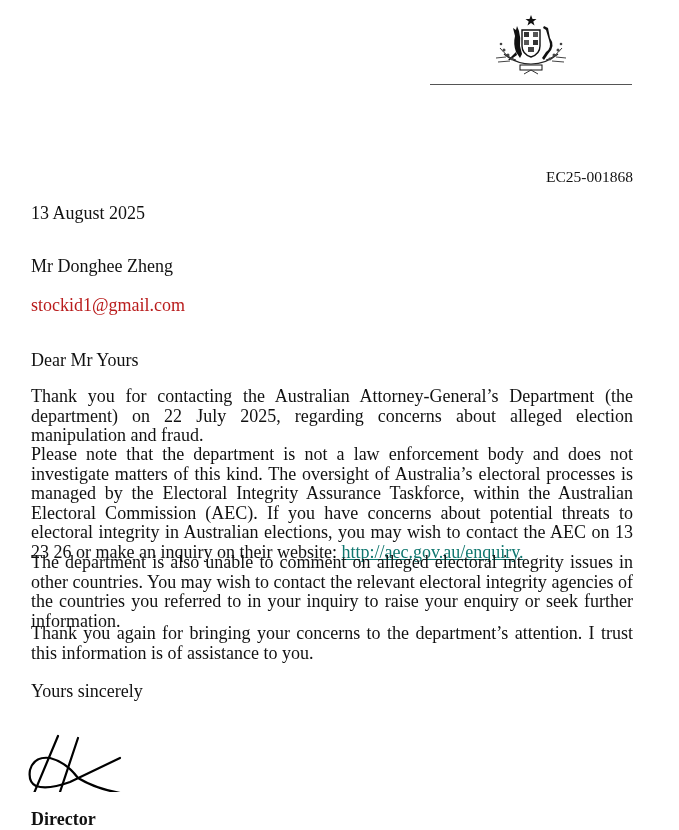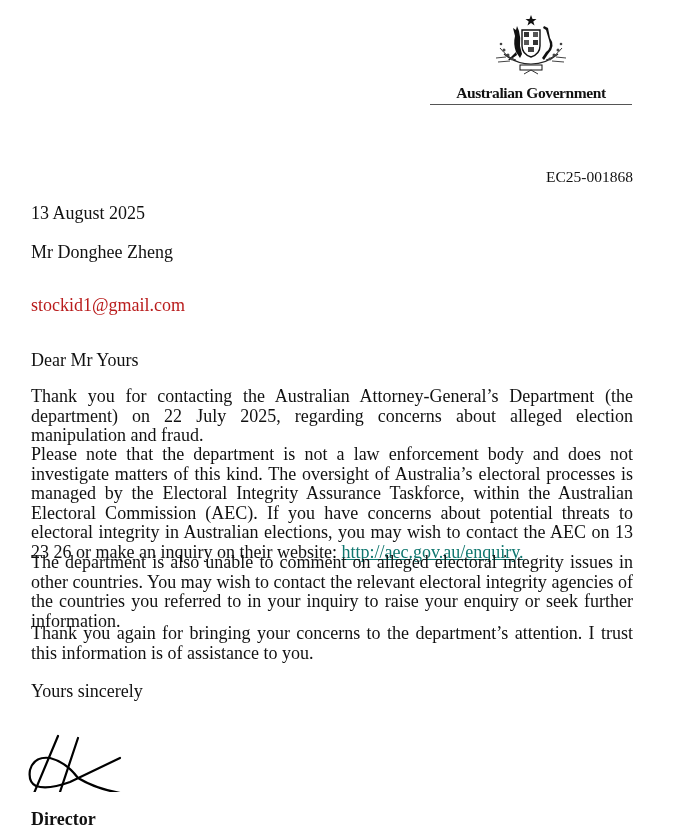--- a/index.html
+++ b/index.html
@@ -61,29 +61,28 @@
       <circle cx="26" cy="45" r="1.4" fill="#444"></circle>
     <circle cx="72" cy="36" r="1.5" fill="#444"></circle>
       <circle cx="68" cy="41" r="1.5" fill="#444"></circle>
     <circle cx="75" cy="30" r="1.3" fill="#444"></circle>
       <circle cx="64" cy="45" r="1.4" fill="#444"></circle>
     <path d="M10,44 L20,43 M80,44 L70,43 M12,48 L24,47 M78,48 L66,47" stroke="#444" stroke-width="1"></path>
 
     <rect x="34" y="51" width="22" height="5" fill="#fff" stroke="#111" stroke-width="1"></rect>
     <path d="M38,60 L45,56 L52,60" fill="none" stroke="#333" stroke-width="1"></path>
   </svg>
-  <div class="gov-name">Australian Government</div>
   <hr class="lh-rule">
 </div>
 
 <div class="ref">EC25-001868</div>
 
 <div class="text" style="top:204px;">13 August 2025</div>
 
-<div class="text" style="top:243px;">Mr Donghee Zheng</div>
+<div class="text" style="top:257px;">Mr Donghee Zheng</div>
 
 <div class="text" style="top:296px;">
   <a class="email">stockid1@gmail.com</a>
 </div>
 
 <div class="text" style="top:351px;">Dear Mr Yours</div>
 
 <div class="text justify" style="top:387px;">Thank you for contacting the Australian Attorney-General’s Department (the department) on 22 July 2025, regarding concerns about alleged election manipulation and fraud.</div>
 
 <div class="text justify" style="top:445px;"><span>Please note that the department is not a law enforcement body and does not investigate matters of this kind. The oversight of Australia’s electoral processes is managed by the Electoral Integrity Assurance Taskforce, within the Australian Electoral Commission (AEC). If you have concerns about potential threats to electoral integrity in Australian elections, you may wish to contact the AEC on 13 23 26 or make an inquiry on their website: </span><a class="link">http://aec.gov.au/enquiry.</a></div>

